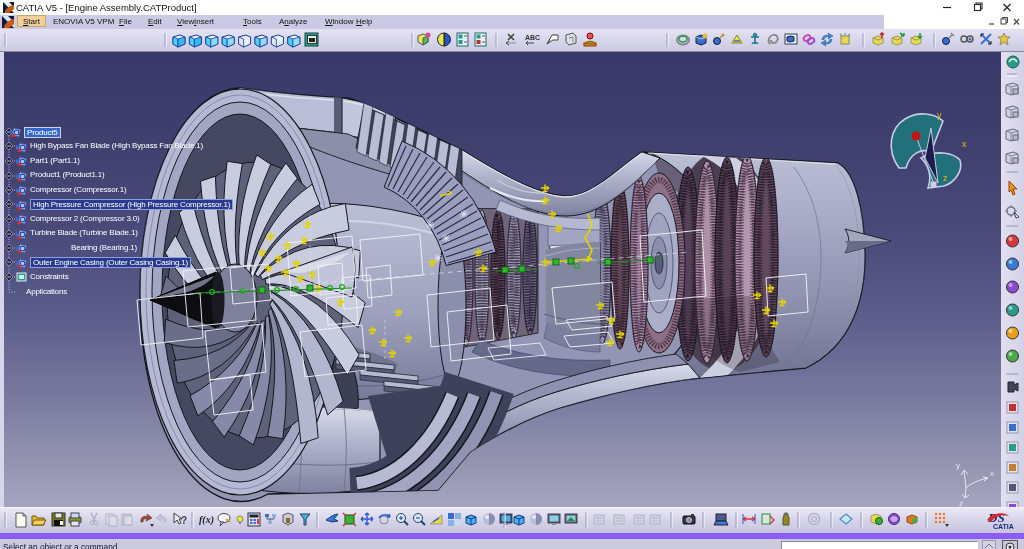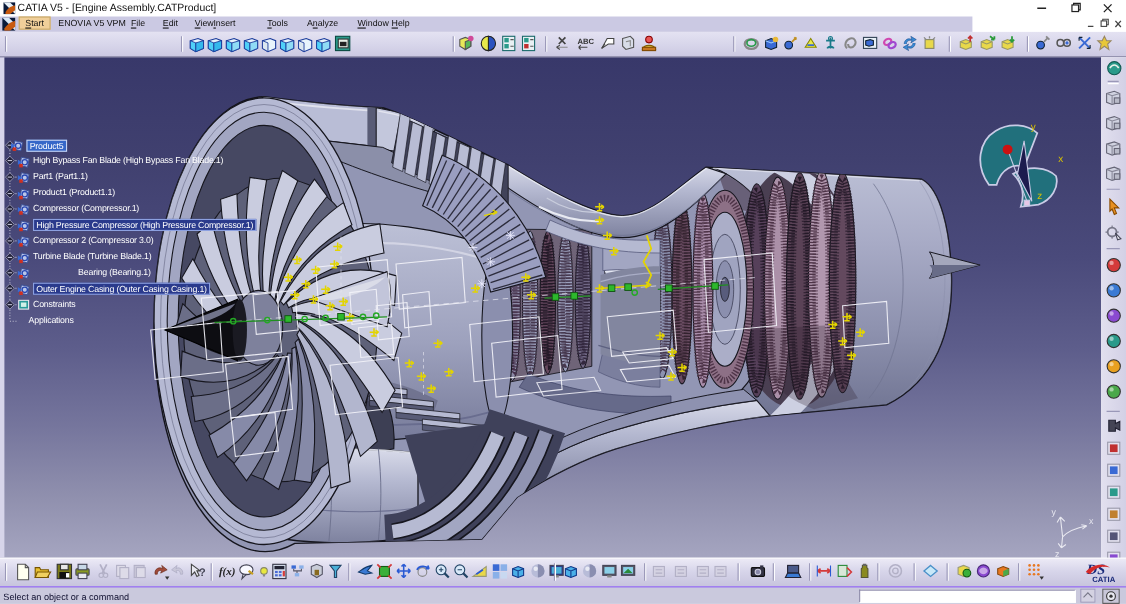--- a/index.html
+++ b/index.html
@@ -8,21 +8,21 @@
 #menubar .m { position:absolute; top:1.5px; font-size:8px; color:#111; }
 #toolbar { position:absolute; left:0; top:29px; width:1024px; height:23px;
   background:linear-gradient(180deg,#e4e2f2 0%,#d7d5ea 55%,#ccc9e2 100%); border-bottom:1px solid #8a88a8; }
 #viewport { position:absolute; left:0; top:52px; width:1001px; height:455px;
   background:linear-gradient(180deg,#38386a 0%,#40406f 20%,#4a4a7b 40%,#5d5d8b 58%,#76769d 74%,#9090ae 88%,#a5a5c0 100%); }
 #vleft { position:absolute; left:0; top:52px; width:4px; height:455px; background:#d7d5ea; }
 #rightbar { position:absolute; left:1001px; top:52px; width:23px; height:455px;
   background:linear-gradient(90deg,#e2e0ef,#d2d0e5); }
 #botbar { position:absolute; left:0; top:507px; width:1024px; height:26px;
   background:linear-gradient(180deg,#eceaf6 0%,#d7d5ea 45%,#c7c4dd 100%); border-top:1px solid #f5f4fa; }
-#statusbar { position:absolute; left:0; top:533px; width:1024px; height:16px; background:#cac9dd; border-top:1px solid #8b5cf6; }
+#statusbar { position:absolute; left:0; top:533px; width:1024px; height:16px; background:#cac9dd; border-top:6px solid #8b5cf6; }
 #statusbar .txt { position:absolute; left:3px; top:3px; font-size:8.3px; color:#101030; }
 #statusbar .inp { position:absolute; left:781px; top:1.5px; width:197px; height:12px; background:#fff; border:1px solid; border-color:#8a88a8 #fff #fff #8a88a8; }
 .wbtn { position:absolute; top:0; width:14px; height:14px; color:#222; font-size:10px; text-align:center; line-height:14px; }
 </style></head>
 <body>
 <div id="viewport">
   <svg width="1001" height="455" viewBox="0 52 1001 455" style="position:absolute;left:0;top:0">
 <defs>
 <linearGradient id="gdrum" x1="0" y1="0" x2="0" y2="1">
  <stop offset="0" stop-color="#bbbfd5"></stop>

